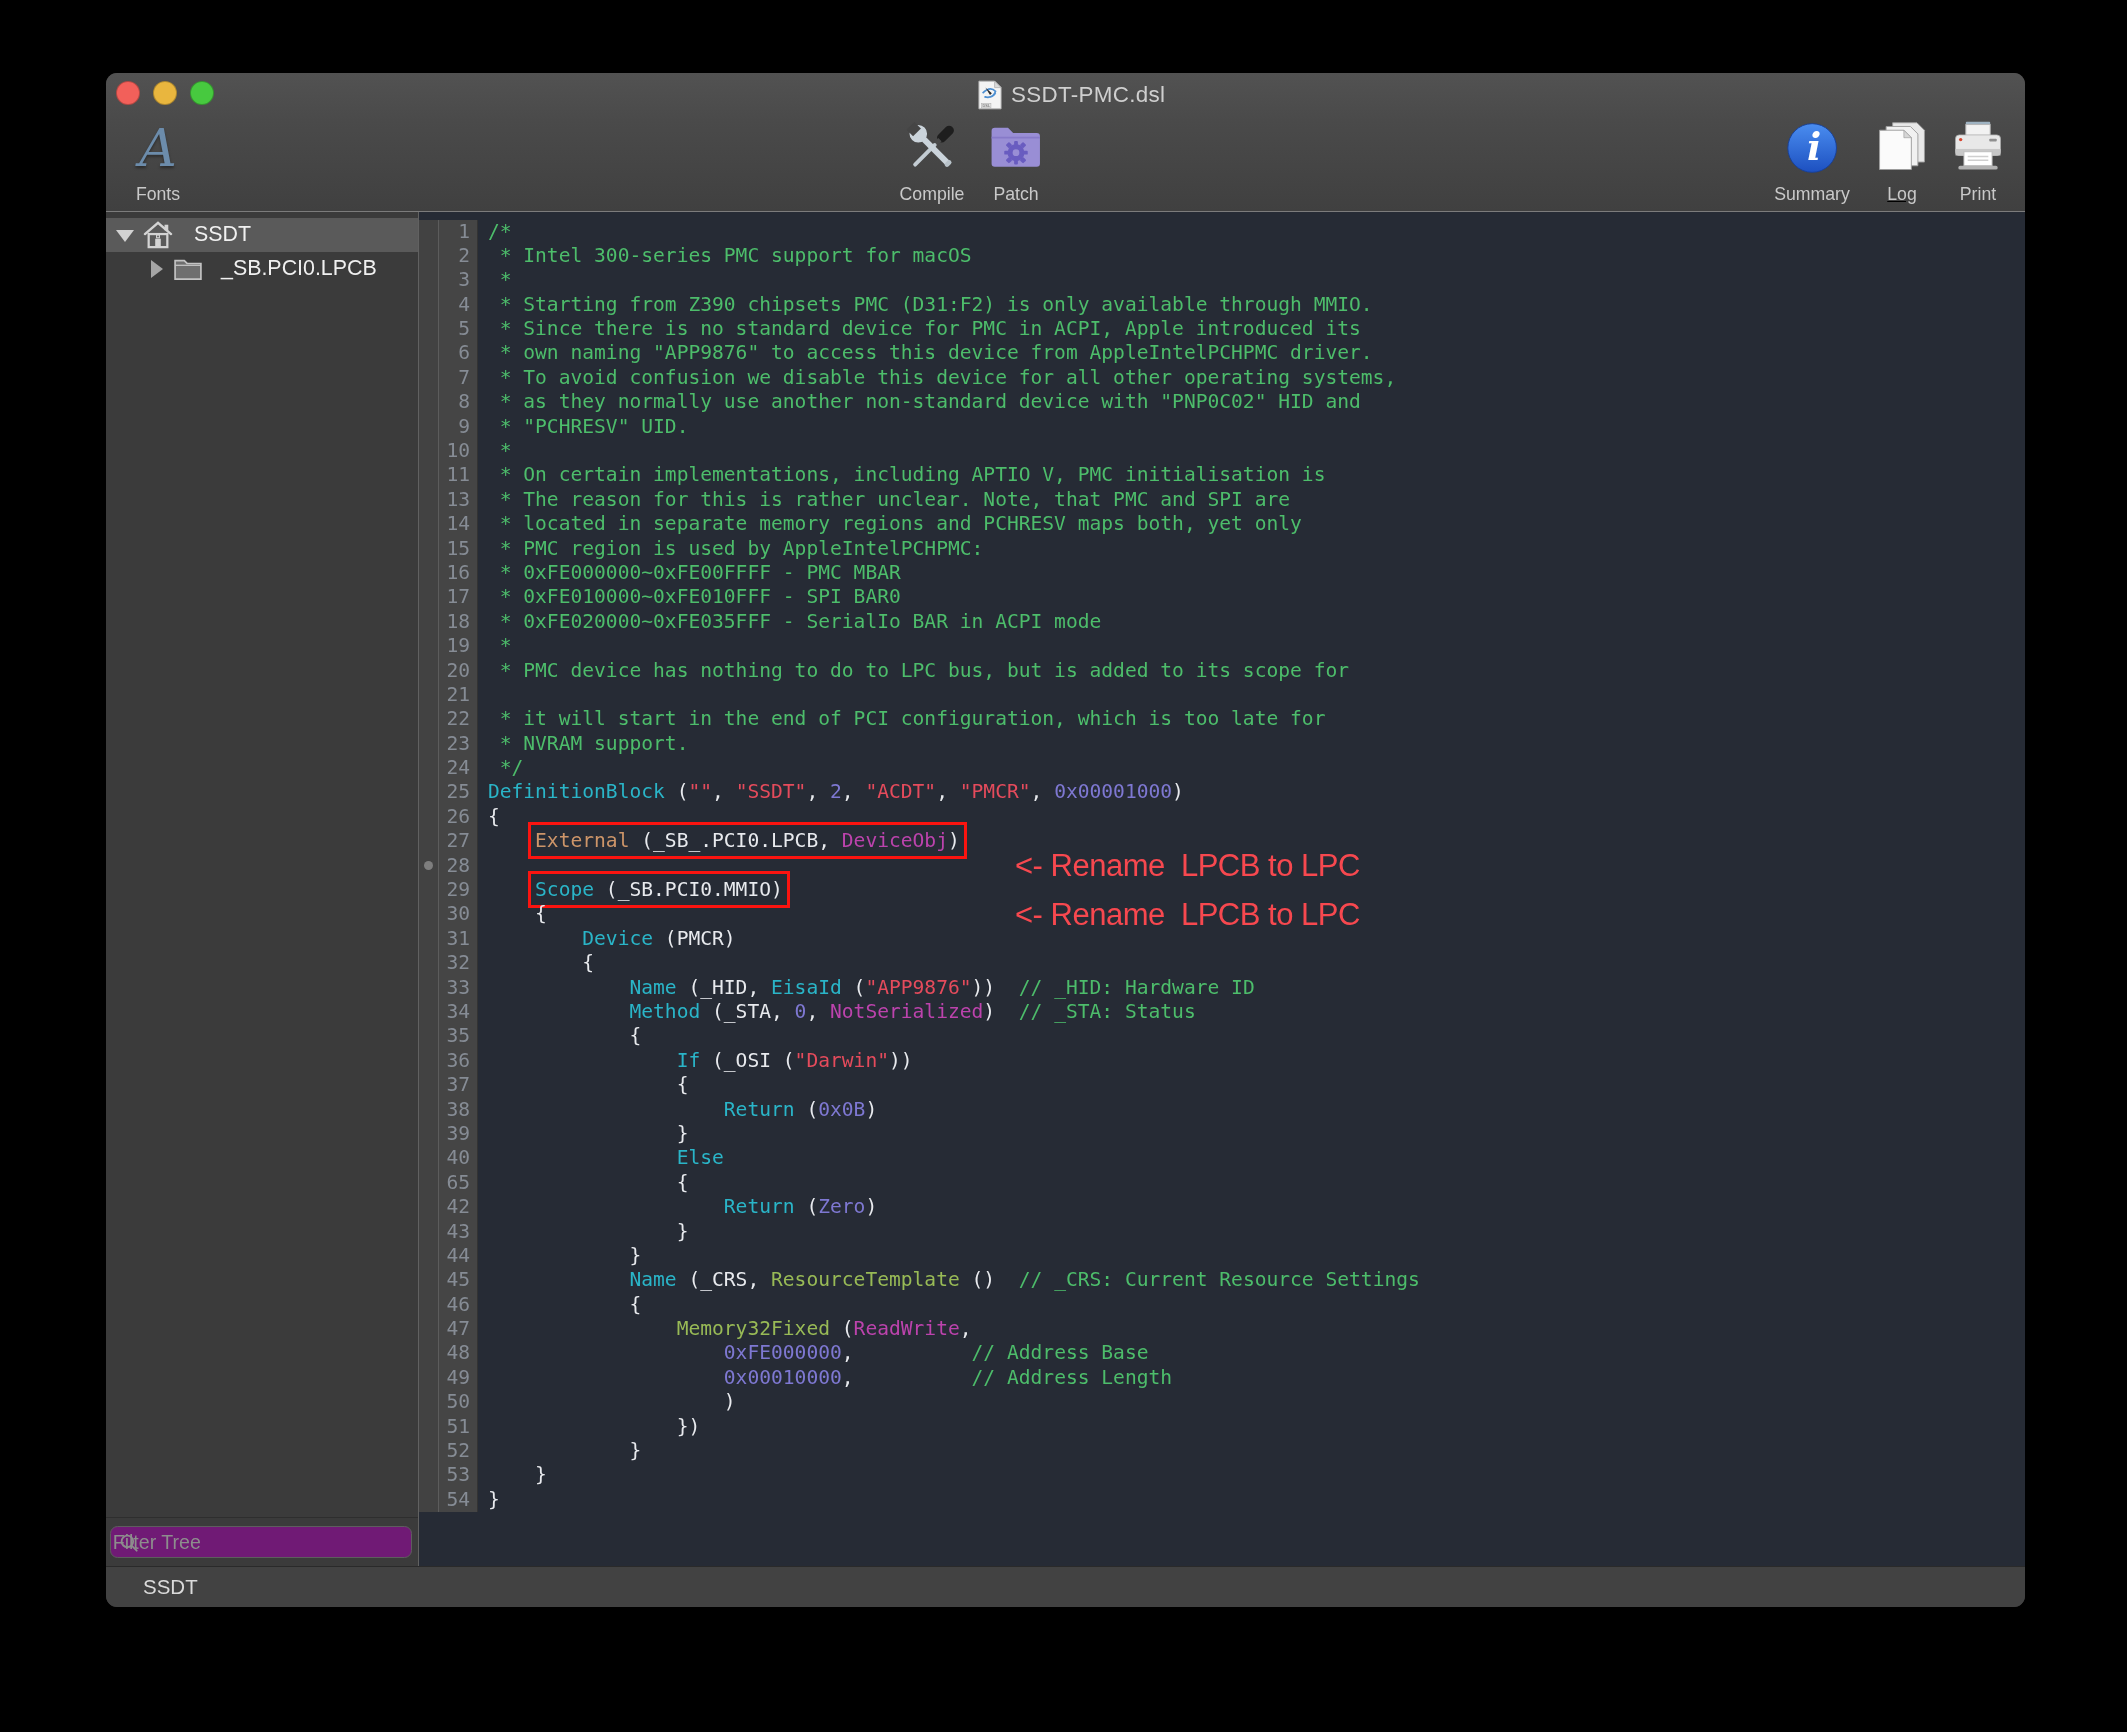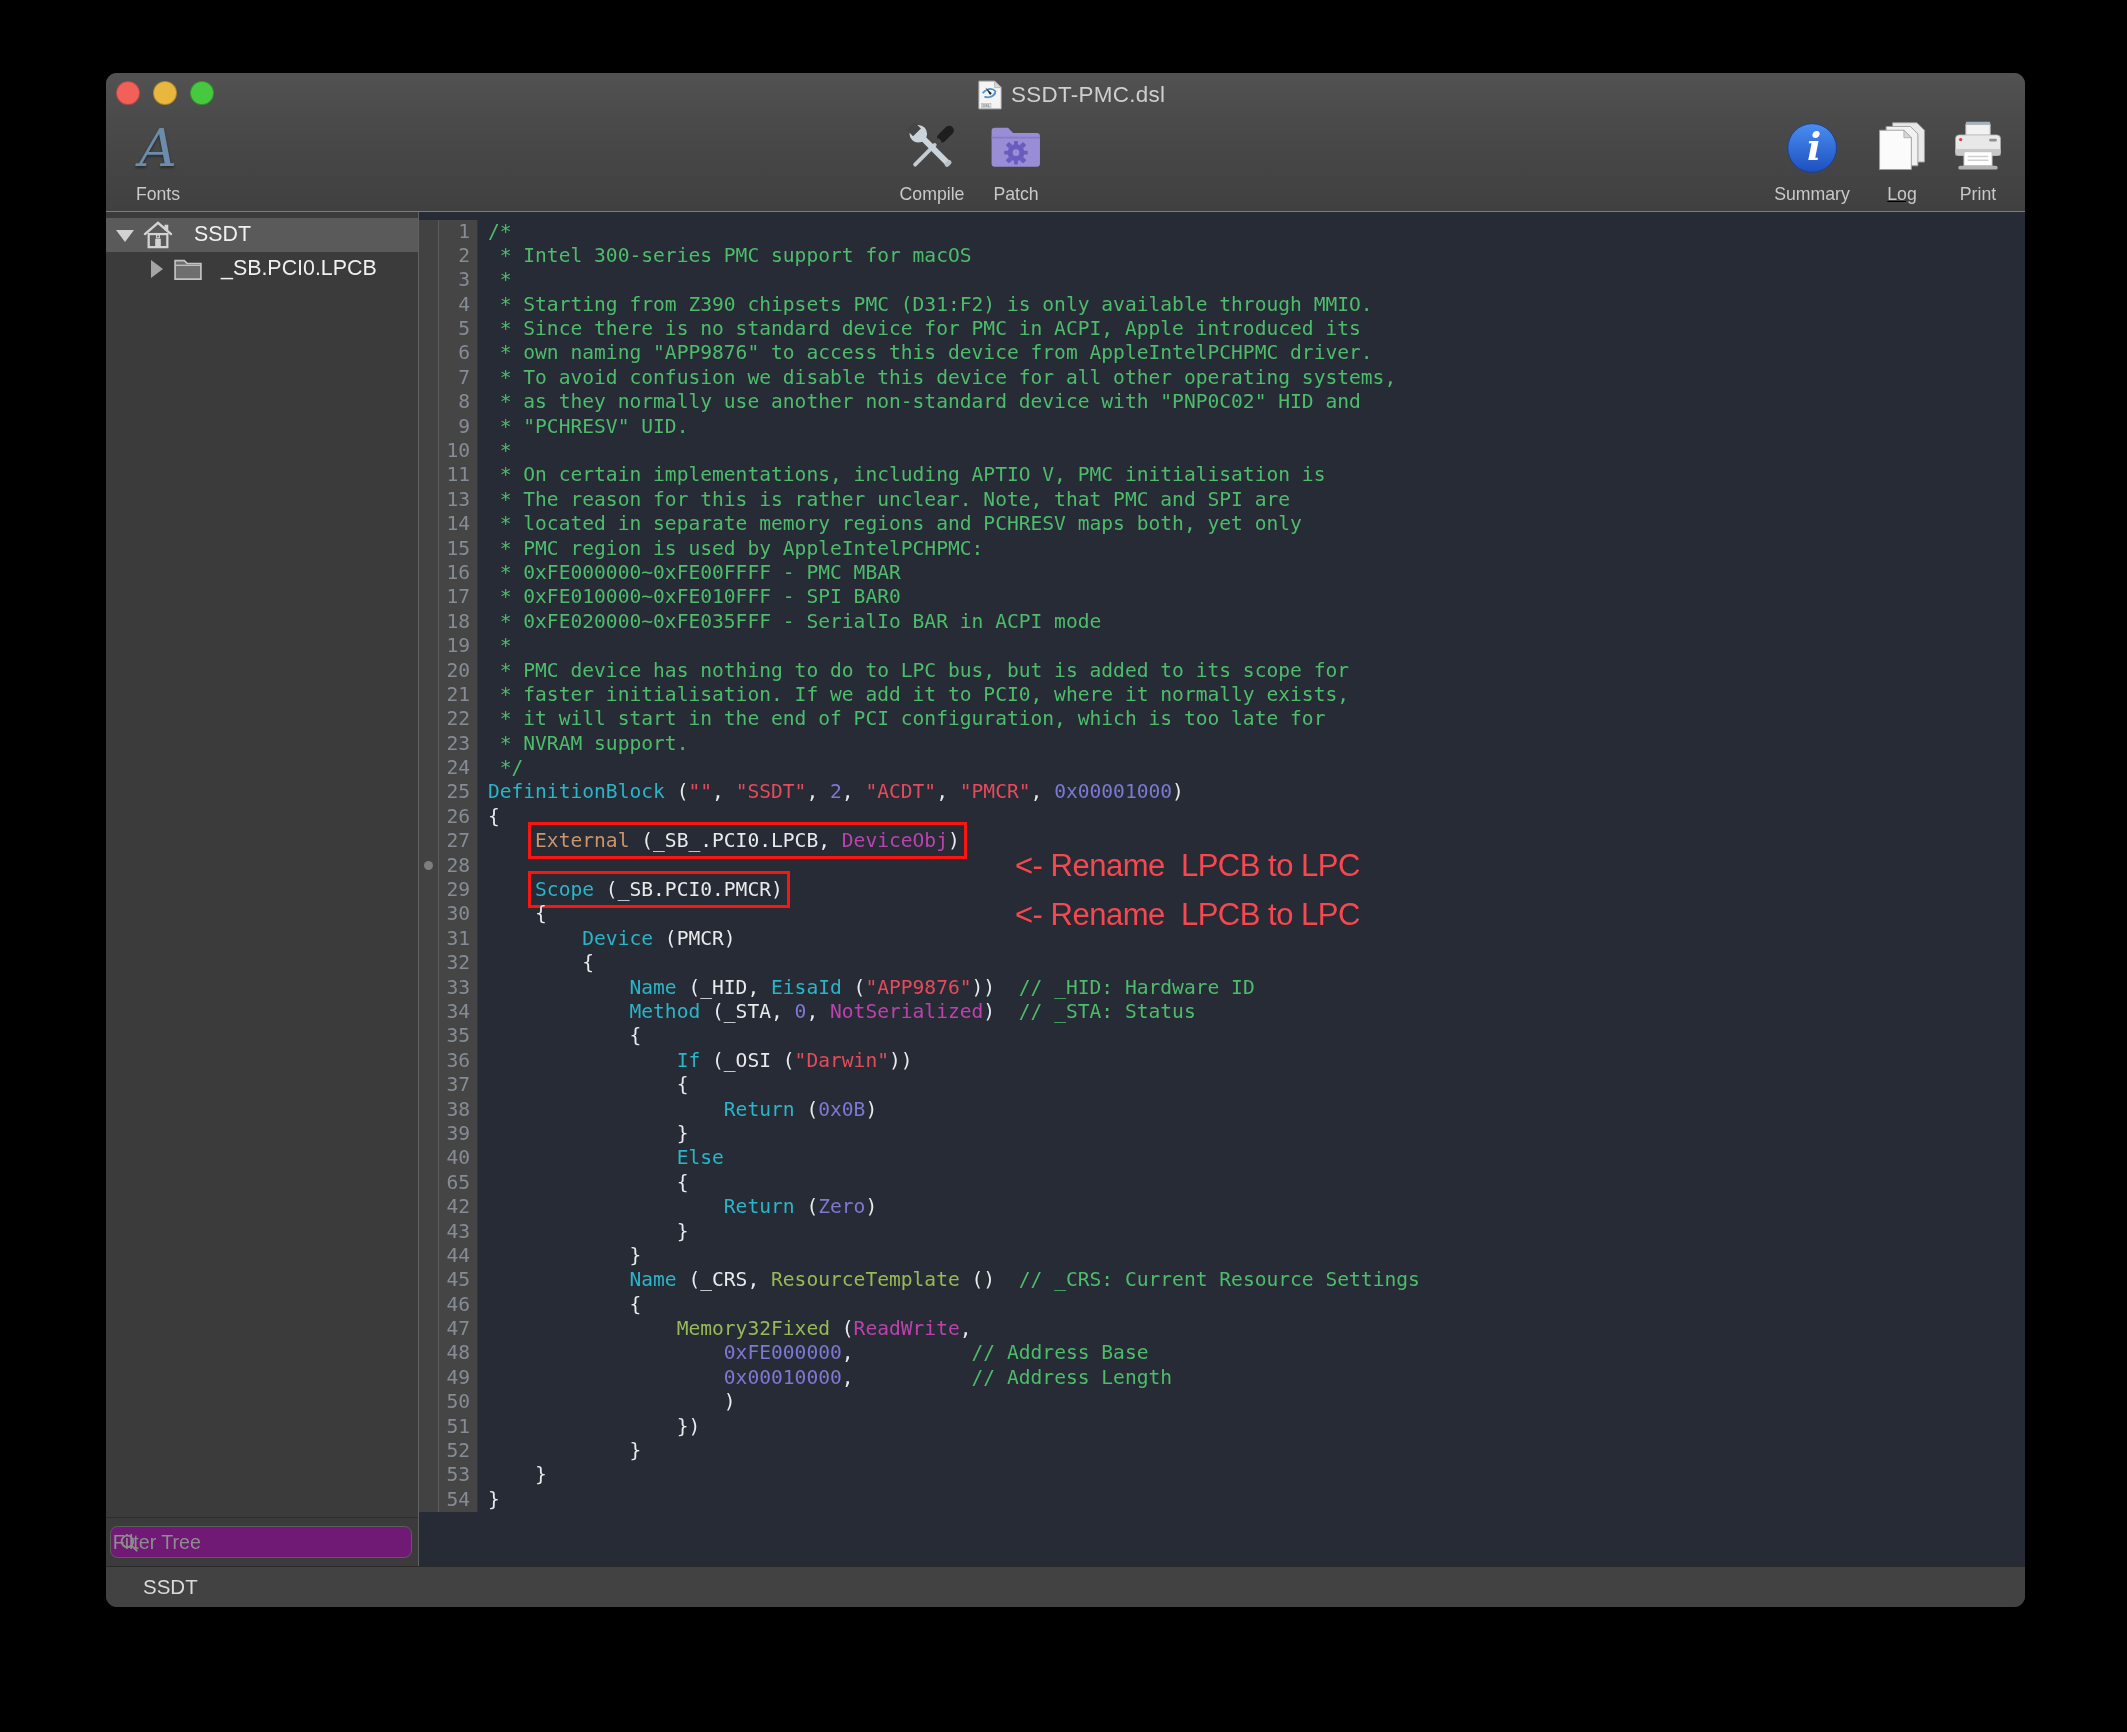--- a/index.html
+++ b/index.html
@@ -363,21 +363,20 @@
             <span class="code-text"><span class="tok-cmt"> *</span></span>
           </div>
           <div class="code-row">
             <span class="dotstrip"></span>
             <span class="numcol">20</span>
             <span class="code-text"><span class="tok-cmt"> * PMC device has nothing to do to LPC bus, but is added to its scope for</span></span>
           </div>
           <div class="code-row">
             <span class="dotstrip"></span>
             <span class="numcol">21</span>
-            <span class="code-text"><span class="tok-cmt"> * faster initialisation. If we add it to PCI0, where it normally exists,</span></span>
           </div>
           <div class="code-row">
             <span class="dotstrip"></span>
             <span class="numcol">22</span>
             <span class="code-text"><span class="tok-cmt"> * it will start in the end of PCI configuration, which is too late for</span></span>
           </div>
           <div class="code-row">
             <span class="dotstrip"></span>
             <span class="numcol">23</span>
             <span class="code-text"><span class="tok-cmt"> * NVRAM support.</span></span>
@@ -405,21 +404,21 @@
           <div class="code-row">
             <span class="dotstrip">
               <span class="gutter-dot"></span>
             </span>
             <span class="numcol">28</span>
             <span class="code-text"></span>
           </div>
           <div class="code-row">
             <span class="dotstrip"></span>
             <span class="numcol">29</span>
-            <span class="code-text"><span class="tok-txt">    </span><span class="redbox"><span class="tok-kw">Scope</span><span class="tok-txt"> (_SB.PCI0.PMCR)</span></span></span>
+            <span class="code-text"><span class="tok-txt">    </span><span class="redbox"><span class="tok-kw">Scope</span><span class="tok-txt"> (_SB.PCI0.MMIO)</span></span></span>
           </div>
           <div class="code-row">
             <span class="dotstrip"></span>
             <span class="numcol">30</span>
             <span class="code-text"><span class="tok-txt">    {</span></span>
           </div>
           <div class="code-row">
             <span class="dotstrip"></span>
             <span class="numcol">31</span>
             <span class="code-text"><span class="tok-txt">        </span><span class="tok-kw">Device</span><span class="tok-txt"> (PMCR)</span></span>

